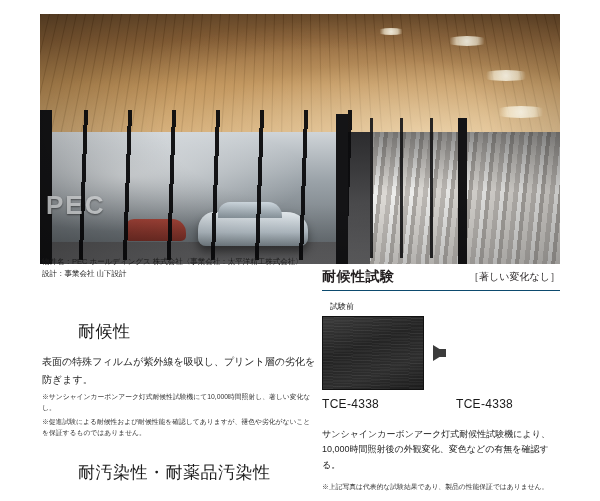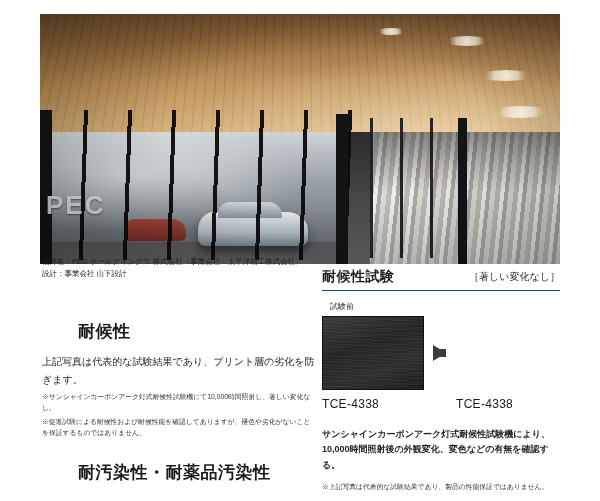--- a/index.html
+++ b/index.html
@@ -145,21 +145,21 @@
 
   
   .left-col {
     position: absolute;
     left: 42px;
     top: 320px;
     width: 275px;
   }
   .h-main {
     font-size: 17px;
-    font-weight: bold;
+    font-weight: normal;
     letter-spacing: 0.5px;
     margin: 0 0 10px 0;
     color: #1a1a1a;
     padding-left: 36px;
   }
   .h-main.second {
     margin-top: 22px;
   }
   .body-text {
     font-size: 10px;
@@ -256,21 +256,20 @@
     font-size: 12px;
     letter-spacing: 0.3px;
     color: #1a1a1a;
   }
   .code.spacer { width: 34px; }
   .right-body {
     font-size: 9px;
     line-height: 1.7;
     margin-top: 16px;
     color: #1f1f1f;
-    font-weight: bold;
   }
   .right-note {
     font-size: 6.8px;
     line-height: 1.6;
     margin-top: 8px;
     color: #333;
   }
 </style>
 </head>
 <body>
@@ -299,21 +298,21 @@
   <div class="hero-vignette"></div>
 </div>
 
 <div class="photo-caption">
   <div>物件名：PEC ホールディングス 株式会社〈事業会社：太平洋精工株式会社〉</div>
   <div>設計：事業会社 山下設計</div>
 </div>
 
 <div class="left-col">
   <h2 class="h-main">耐候性</h2>
-  <p class="body-text">上記写真は代表的な試験結果であり、プリント層の劣化を防ぎます。</p>
+  <p class="body-text">表面の特殊フィルムが紫外線を吸収し、プリント層の劣化を防ぎます。</p>
   <p class="note">※サンシャインカーボンアーク灯式耐候性試験機にて10,000時間照射し、著しい変化なし。</p>
   <p class="note">※促進試験による耐候性および耐候性能を確認してありますが、褪色や劣化がないことを保証するものではありません。</p>
 
   <h2 class="h-main second">耐汚染性・耐薬品汚染性</h2>
 
 </div>
 
 <div class="right-col">
   <div class="right-head">
     <span class="title">耐候性試験</span>

